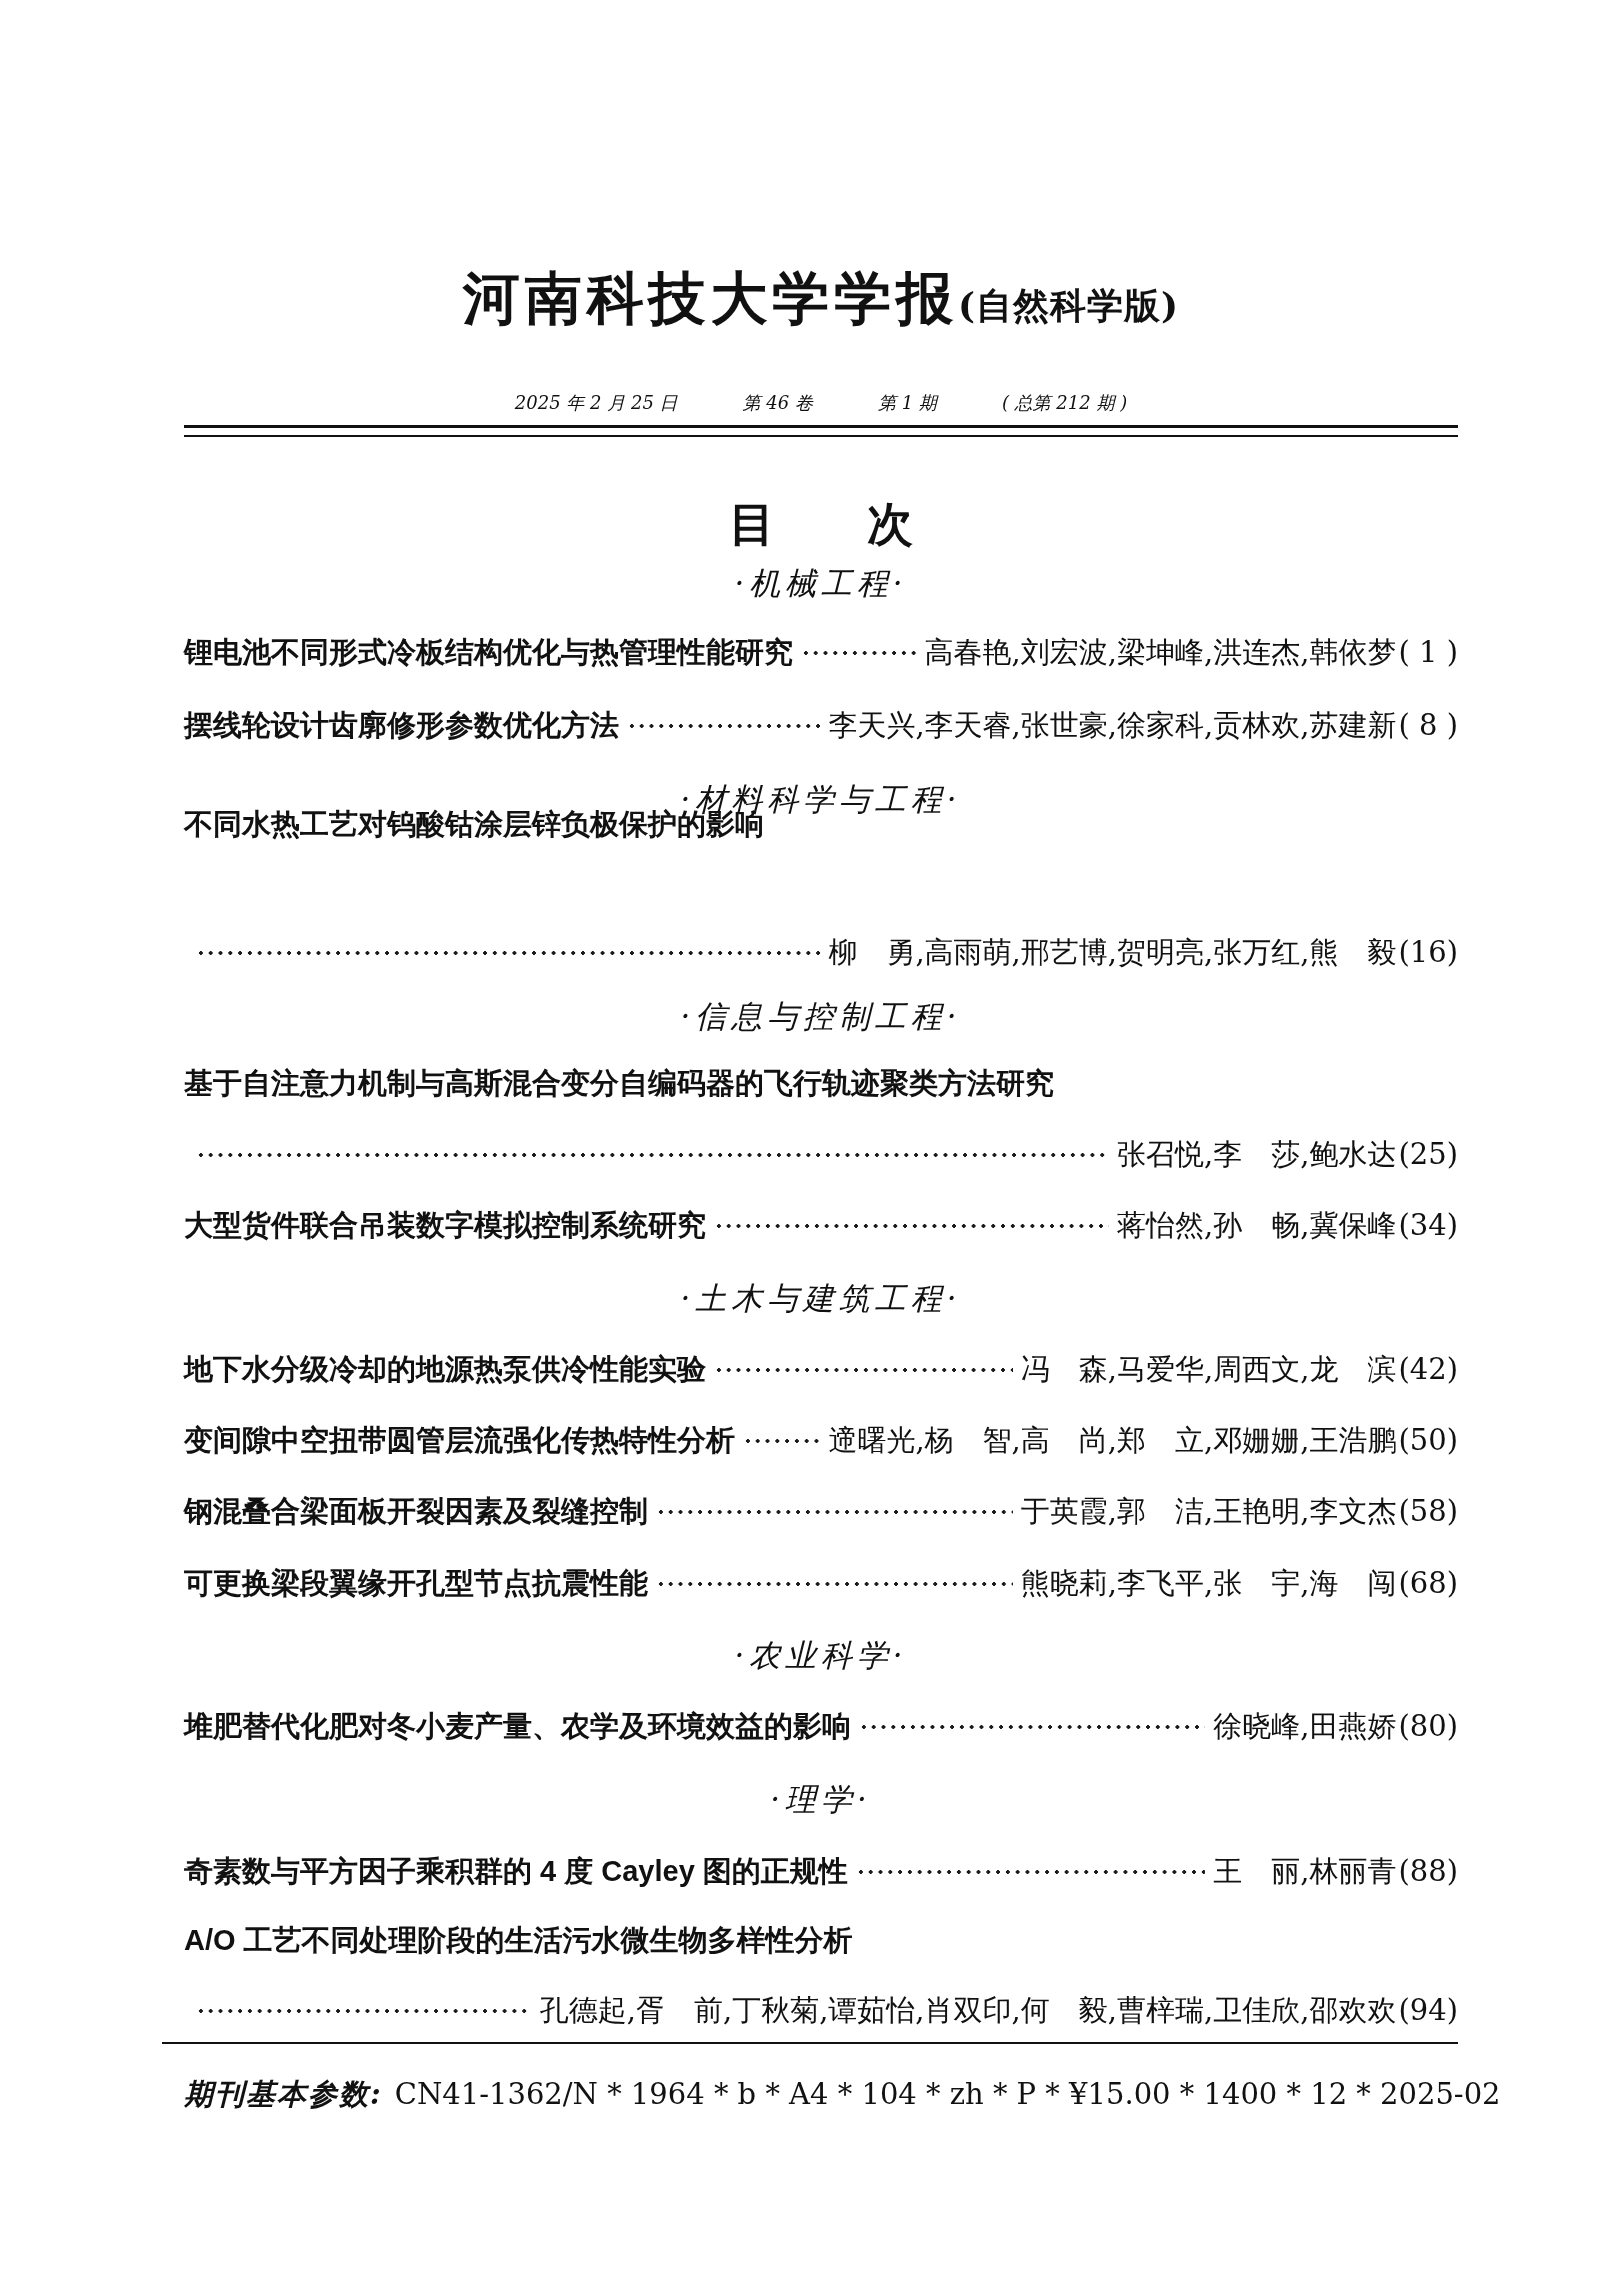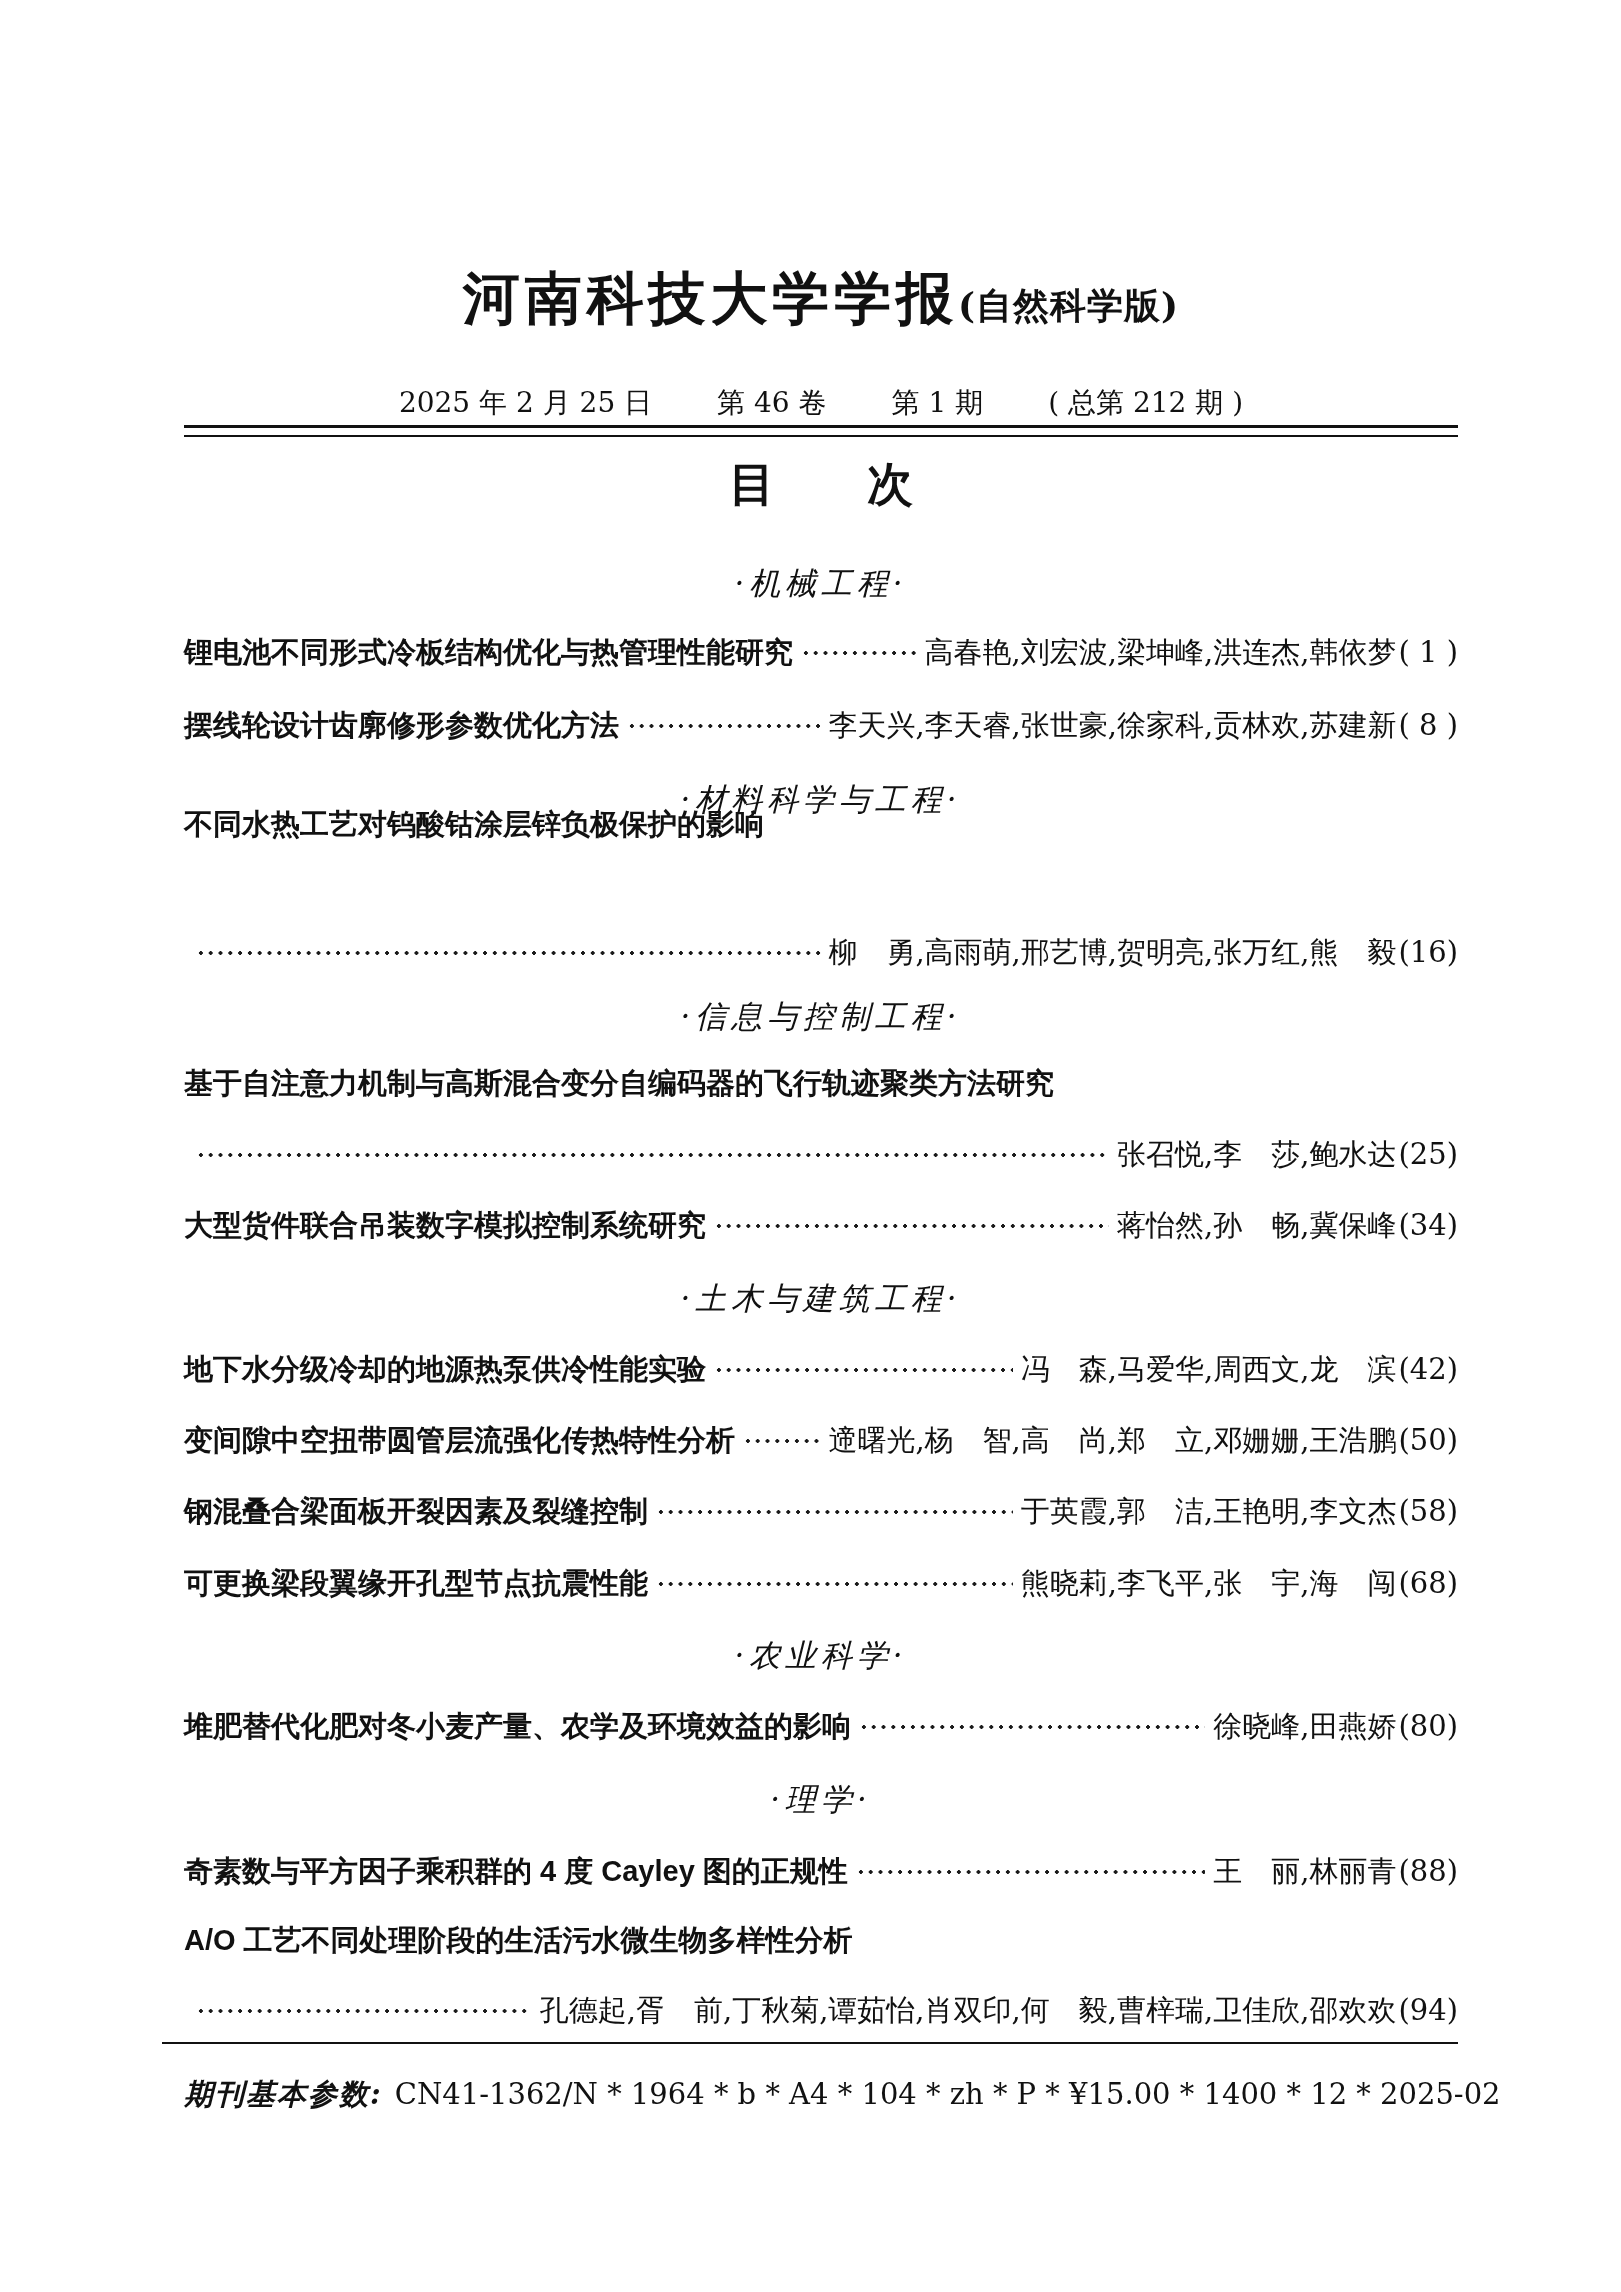--- a/index.html
+++ b/index.html
@@ -19,26 +19,26 @@
   .center{display:block;text-align:center;}
   
   .jtitle-row{top:277px;}
   .jtitle{
     font-size:57px;font-weight:700;letter-spacing:4.9px;
     font-family:"DejaVu Serif", serif;
   }
   .jsub{
     font-size:36px;font-weight:700;letter-spacing:1px;
   }
-  .issue-row{top:382px;display:flex;justify-content:center;gap:65px;font-size:28px;}
+  .issue-row{top:382px;display:flex;justify-content:center;gap:65px;font-size:18px;font-style:italic;}
   .rule-double{
     position:absolute;left:184px;width:1274px;top:425px;height:6.9px;
     border-top:3.9px solid #111;border-bottom:2.9px solid #111;
   }
-  .toc-heading-row{top:464px;}
+  .toc-heading-row{top:504px;}
   .toc-heading{font-size:46px;font-weight:700;}
   
   .sec{
     font-style:italic;font-weight:400;font-size:31px;letter-spacing:4.9px;
     font-family:"DejaVu Serif", serif;
   }
   
   .etitle{
     font-family:Liberation Sans, sans-serif;
     font-weight:700;font-size:29px;white-space:nowrap;

